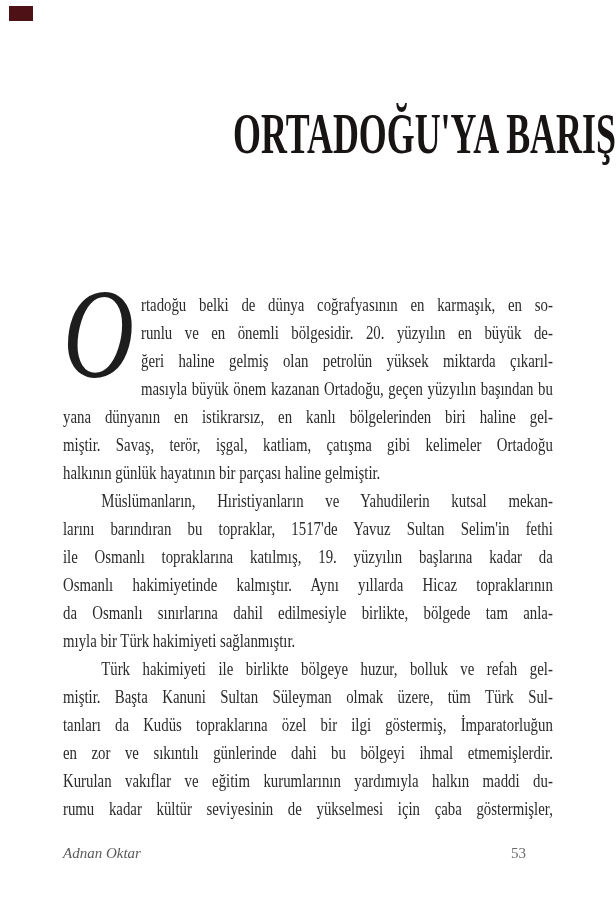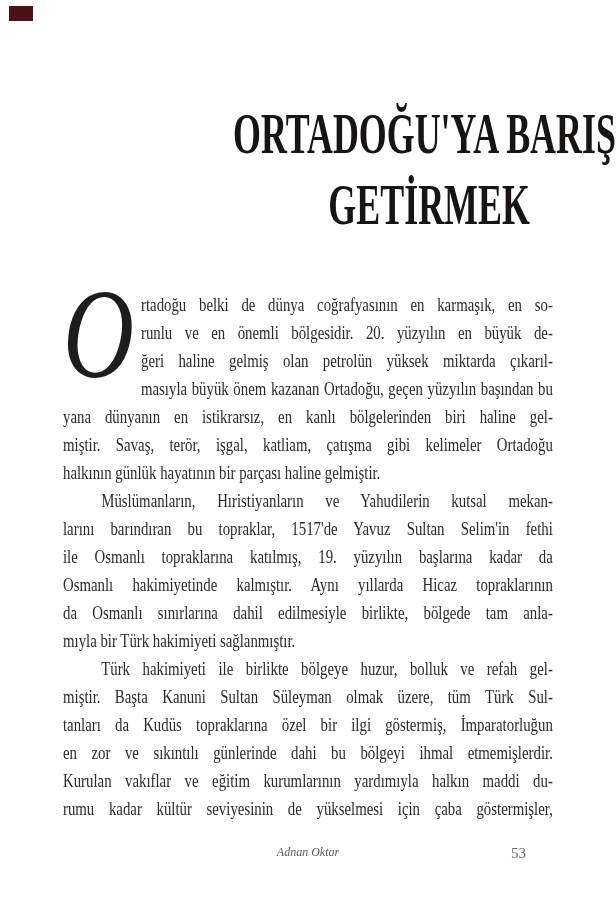--- a/index.html
+++ b/index.html
@@ -79,42 +79,41 @@
     font-weight: bold;
     font-style: italic;
     font-size: 13.5px;
     line-height: 19px;
     color: #1f1f1f;
   }
   .running-author {
     position: absolute;
     left: 63px; top: 845px;
     width: 490px;
-    text-align: center;
+    text-align: left;
     font-style: italic;
-    font-size: 12px;
+    font-size: 15px;
     color: #5a5a5a;
   }
   .page-number {
     position: absolute;
     top: 845px; right: 90px;
     font-size: 15px;
     color: #6a6a6a;
   }
 </style>
 </head>
 <body>
 
 <div class="page">
 
   <div class="corner-mark"></div>
 
   <div class="title-block">
     <div class="title-line"><span>ORTADOĞU'YA BARIŞI</span></div>
-    <div class="title-line"><span>GETİRMEK</span></div>
   </div>
 
   <div class="body-block">
 
     <div class="paragraph">
       <span class="drop-cap">O</span>
       <div class="text-line">rtadoğu belki de dünya coğrafyasının en karmaşık, en so-</div>
       <div class="text-line">runlu ve en önemli bölgesidir. 20. yüzyılın en büyük de-</div>
       <div class="text-line">ğeri haline gelmiş olan petrolün yüksek miktarda çıkarıl-</div>
       <div class="text-line">masıyla büyük önem kazanan Ortadoğu, geçen yüzyılın başından bu</div>

